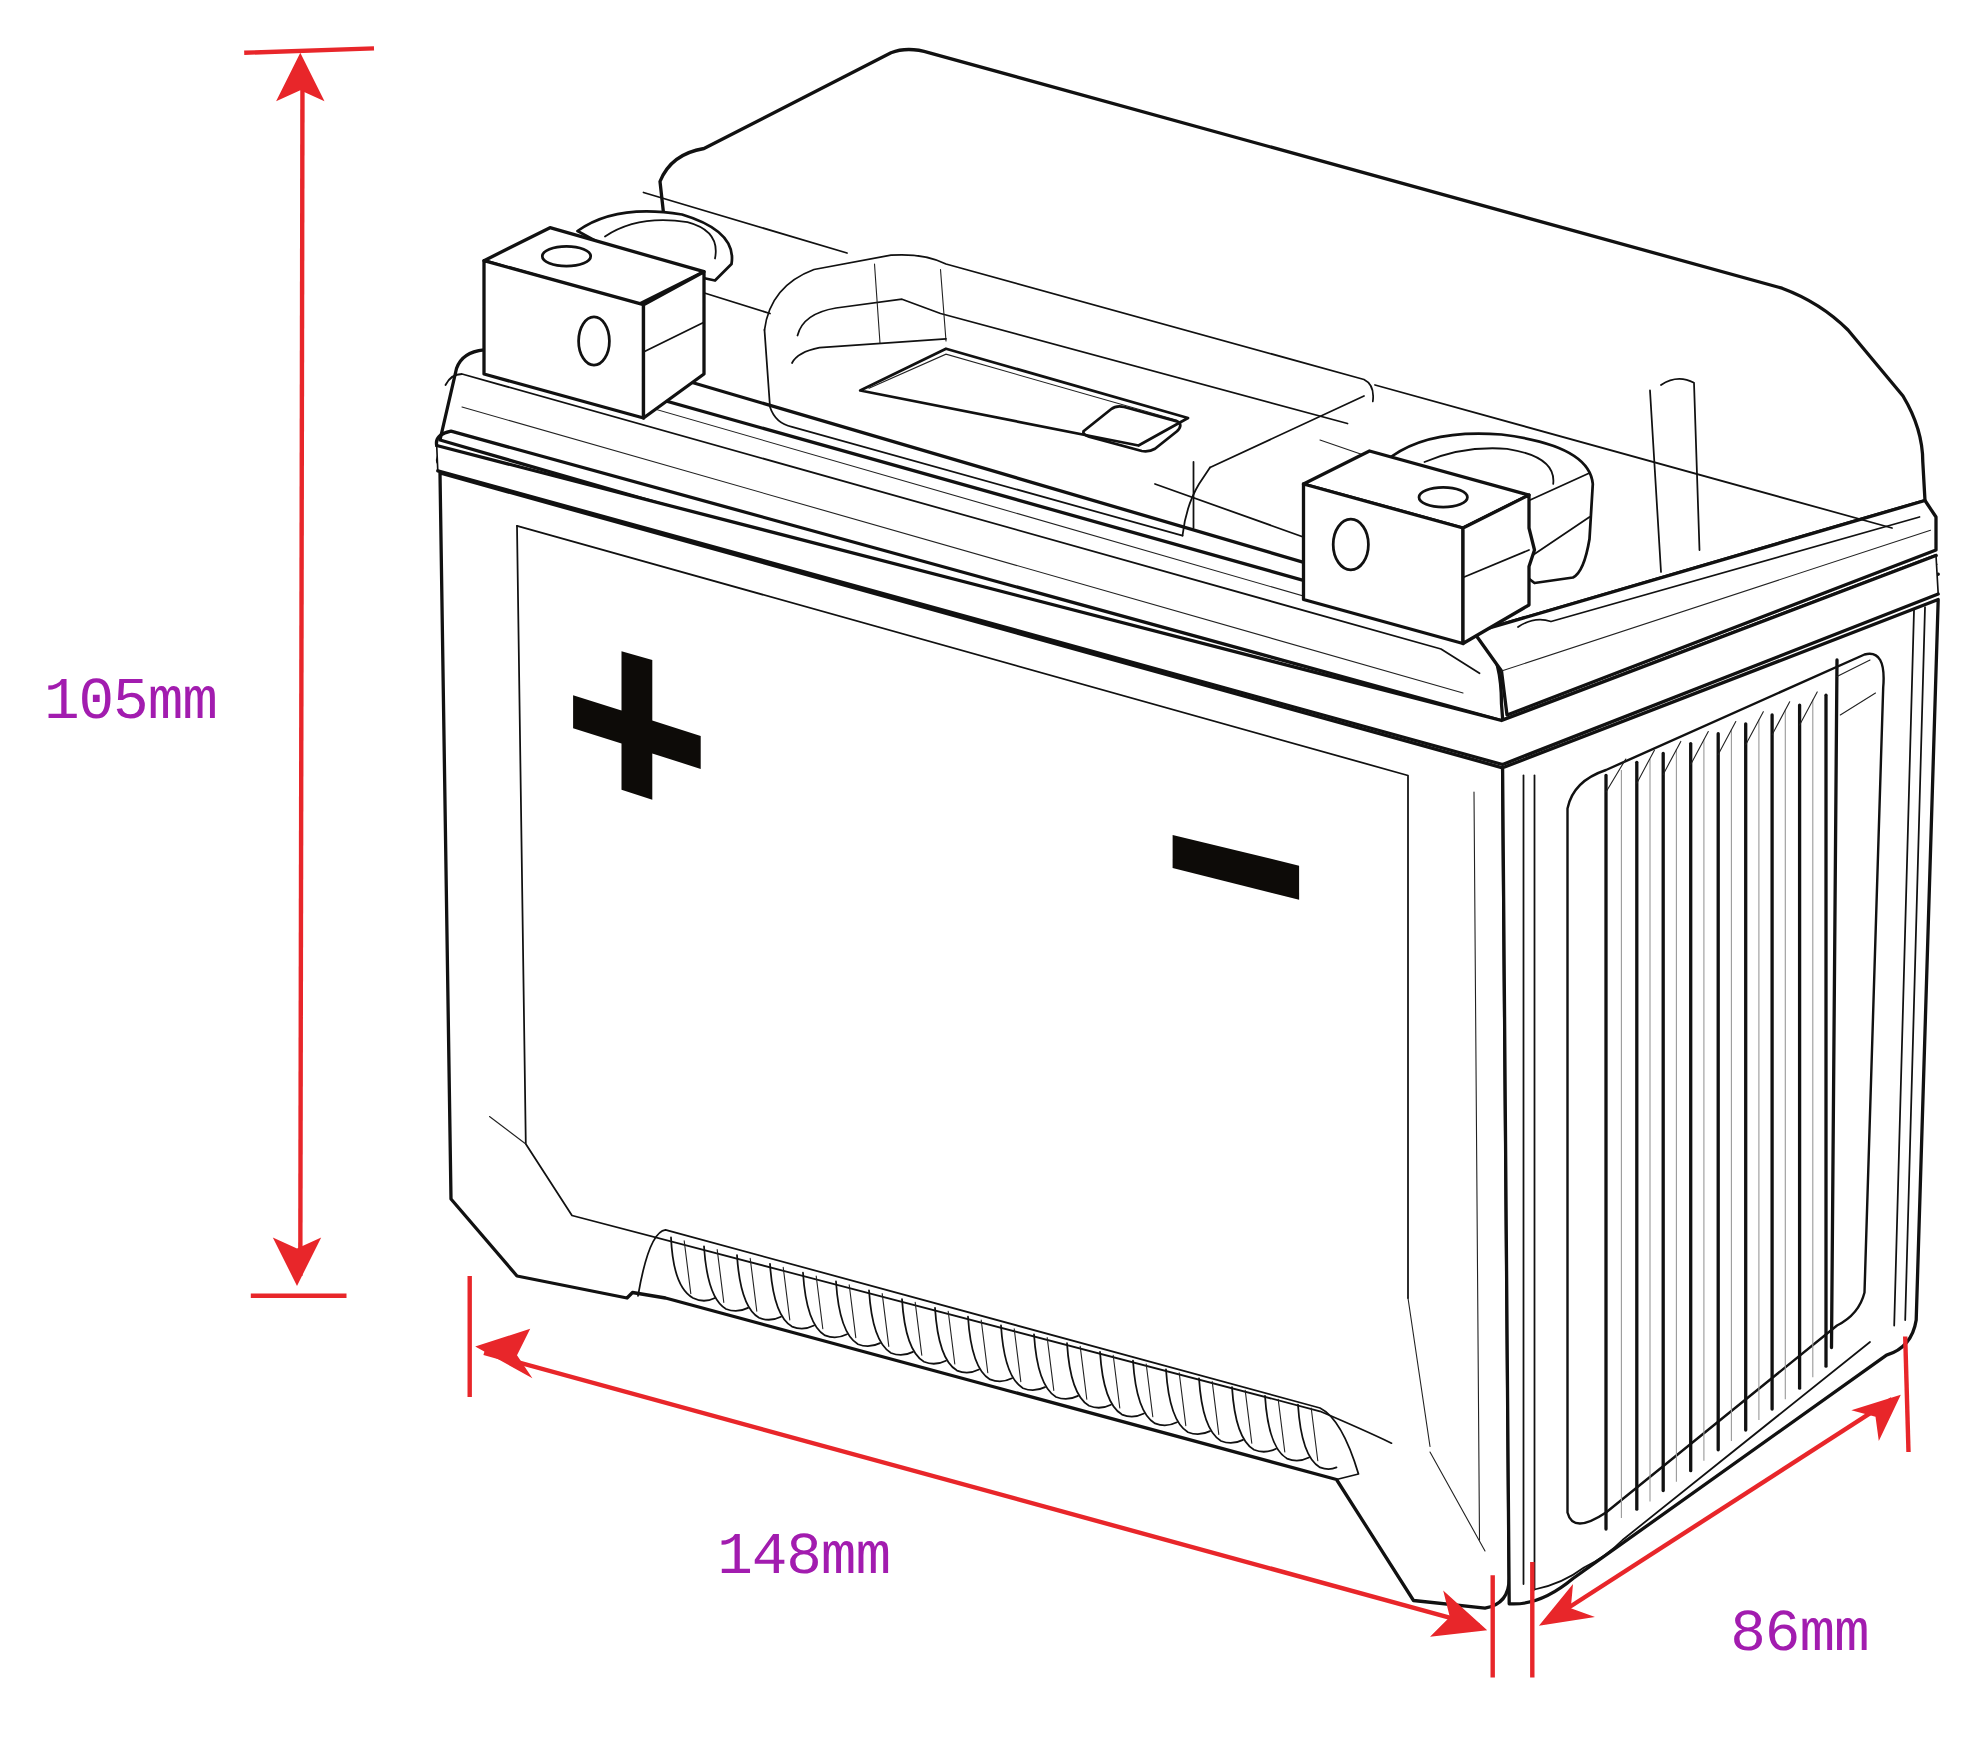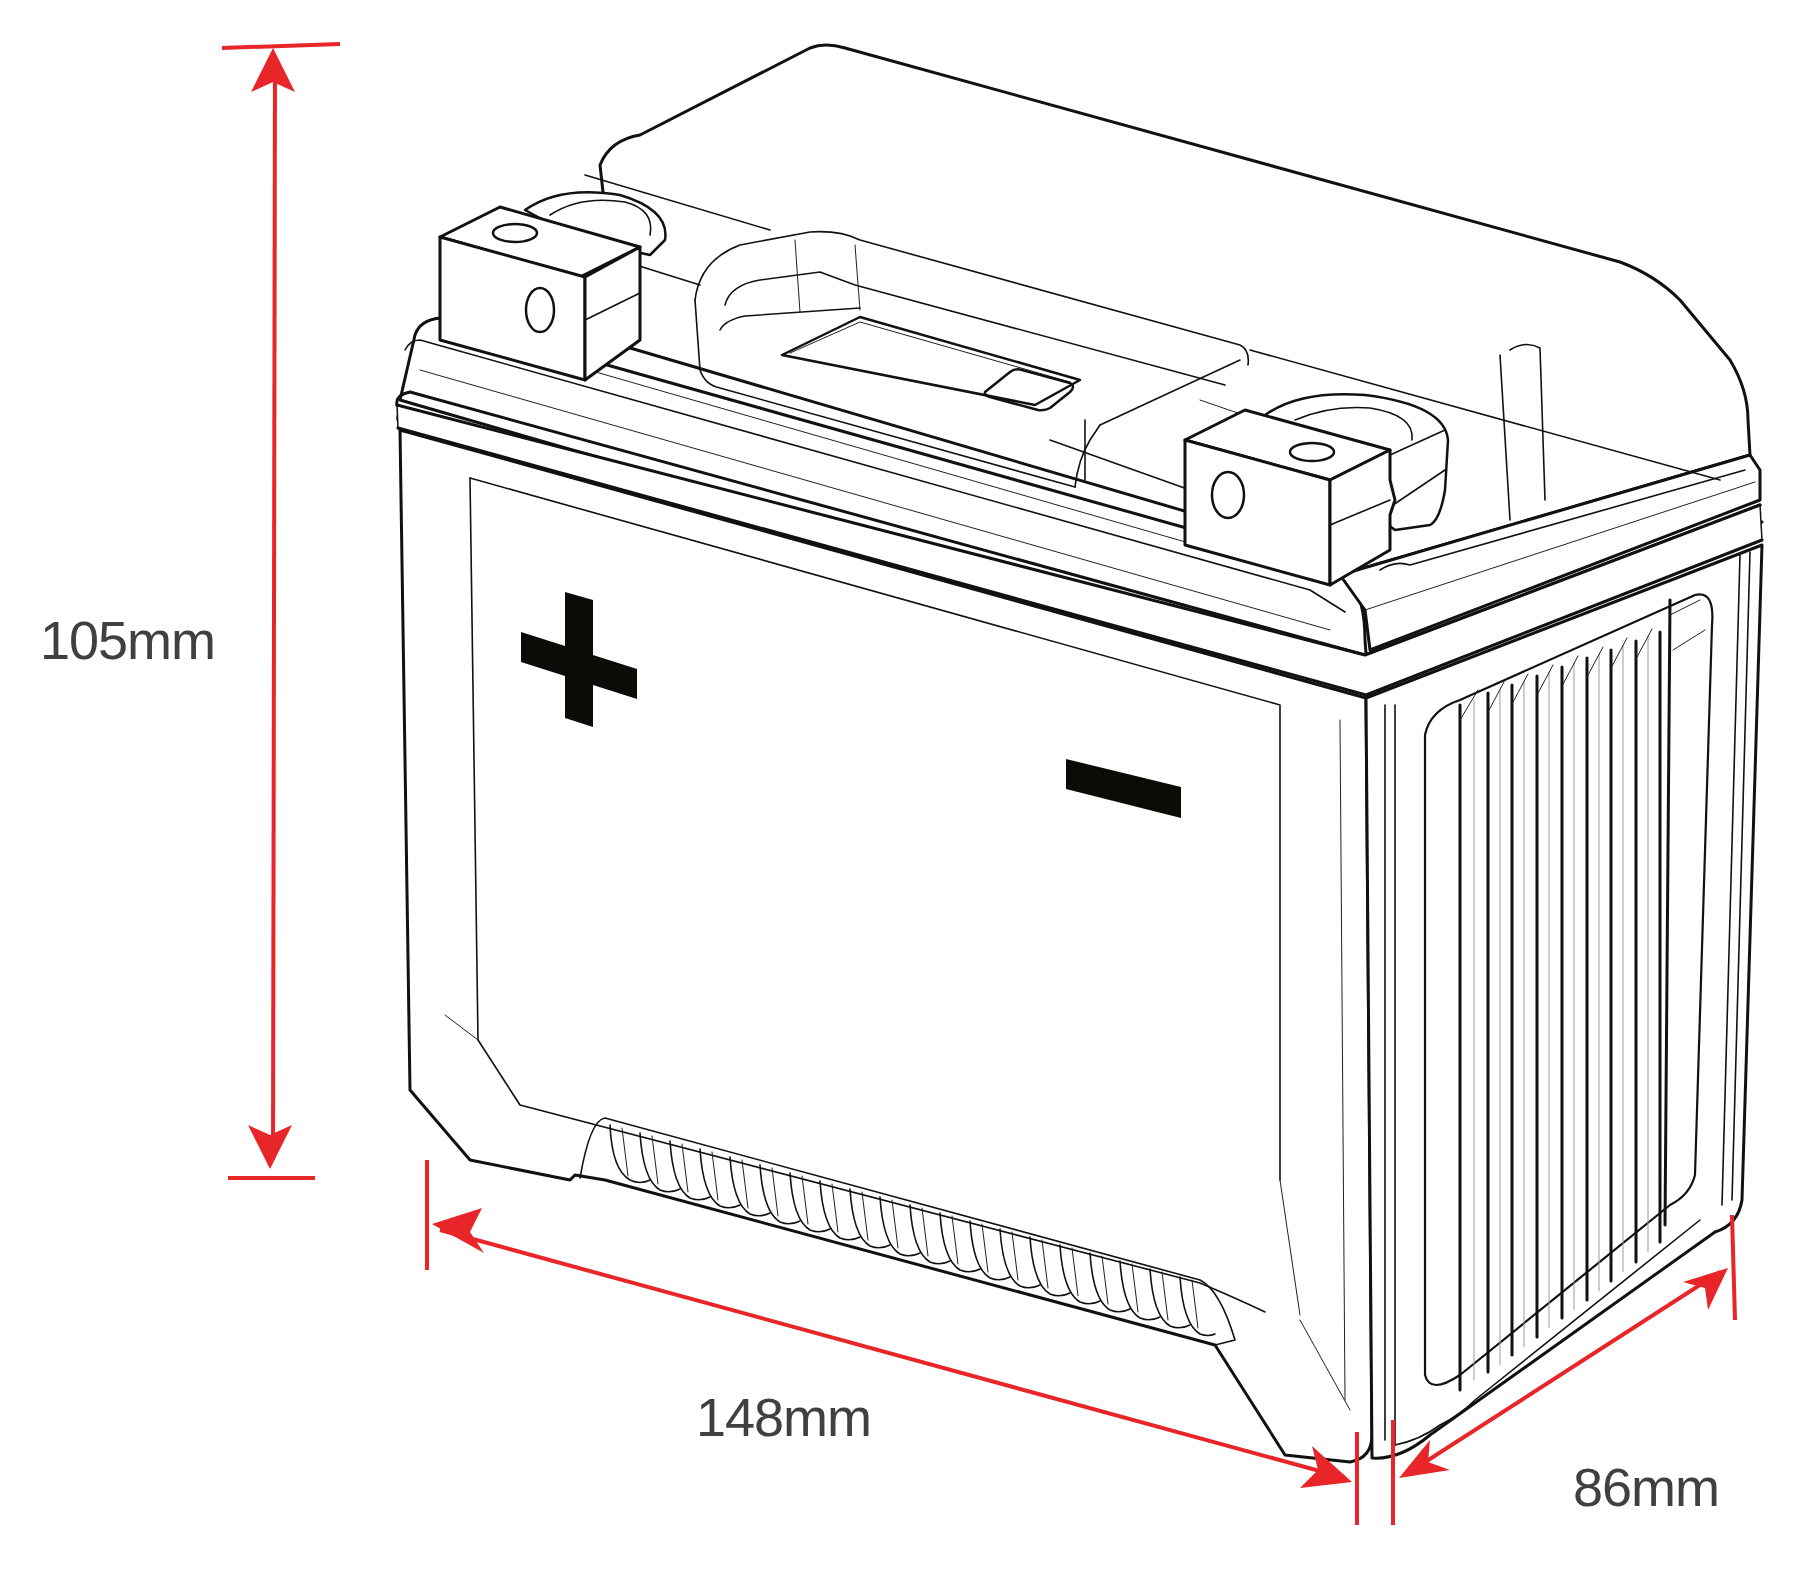--- a/index.html
+++ b/index.html
@@ -6,21 +6,21 @@
   body { width: 1800px; height: 1583px; position: relative; overflow: hidden; font-family: "Liberation Sans", sans-serif; }
   #drawing { position: absolute; left: 0; top: 0; width: 1800px; height: 1583px; }
   .ol { fill: #ffffff; stroke: #111111; stroke-width: 3; stroke-linejoin: round; stroke-linecap: round; }
   .ln { fill: none; stroke: #111111; stroke-width: 1.6; stroke-linejoin: round; stroke-linecap: round; }
   .lt { fill: none; stroke: #222222; stroke-width: 1; stroke-linecap: round; }
   .lg { fill: none; stroke: #999999; stroke-width: 1; }
   .thick { fill: none; stroke: #111111; stroke-width: 3; stroke-linecap: round; stroke-linejoin: round; }
   .dim { fill: none; stroke: #e8262a; stroke-width: 4; }
   .arr { fill: #e8262a; stroke: none; }
   .sym { fill: #0d0b08; }
-  .dim-label { position: absolute; color: #404040; font-family: Liberation Sans, sans-serif; font-size: 54px; letter-spacing: -1px; line-height: 1; white-space: nowrap; text-align: center; }
+  .dim-label { position: absolute; color: #a21caf; font-family: Liberation Mono, monospace; font-size: 54px; letter-spacing: -1px; line-height: 1; white-space: nowrap; text-align: center; }
 </style>
 </head>
 <body>
 
 <svg id="drawing" viewBox="0 0 1800 1583" xmlns="http://www.w3.org/2000/svg">
 
   <g>
 
     <path class="ol" d="M 600 165 Q 610 140 640 135 L 810 48 Q 825 42 845 48 L 1620 262
          Q 1655 275 1680 300 L 1730 360 Q 1748 390 1748 420 L 1750 455
@@ -217,14 +217,14 @@
   <g>
     <line class="dim" x1="1393" y1="1420" x2="1393" y2="1525"></line>
     <line class="dim" x1="1732" y1="1215" x2="1735" y2="1320"></line>
     <line class="dim" x1="1405" y1="1475" x2="1720" y2="1272"></line>
     <path class="arr" d="M 1399 1478 L 1430 1440 L 1428 1462 L 1450 1470 Z"></path>
     <path class="arr" d="M 1728 1268 L 1708 1310 L 1705 1288 L 1683 1282 Z"></path>
   </g>
 </svg>
 
 <div class="dim-label" style="left:40px; top:613px;">105mm</div>
-<div class="dim-label" style="left:696px; top:1390px;">148mm</div>
+<div class="dim-label" style="left:652px; top:1390px;">148mm</div>
 <div class="dim-label" style="left:1573px; top:1428px;margin-top:32px;">86mm</div>
 
 </body></html>

